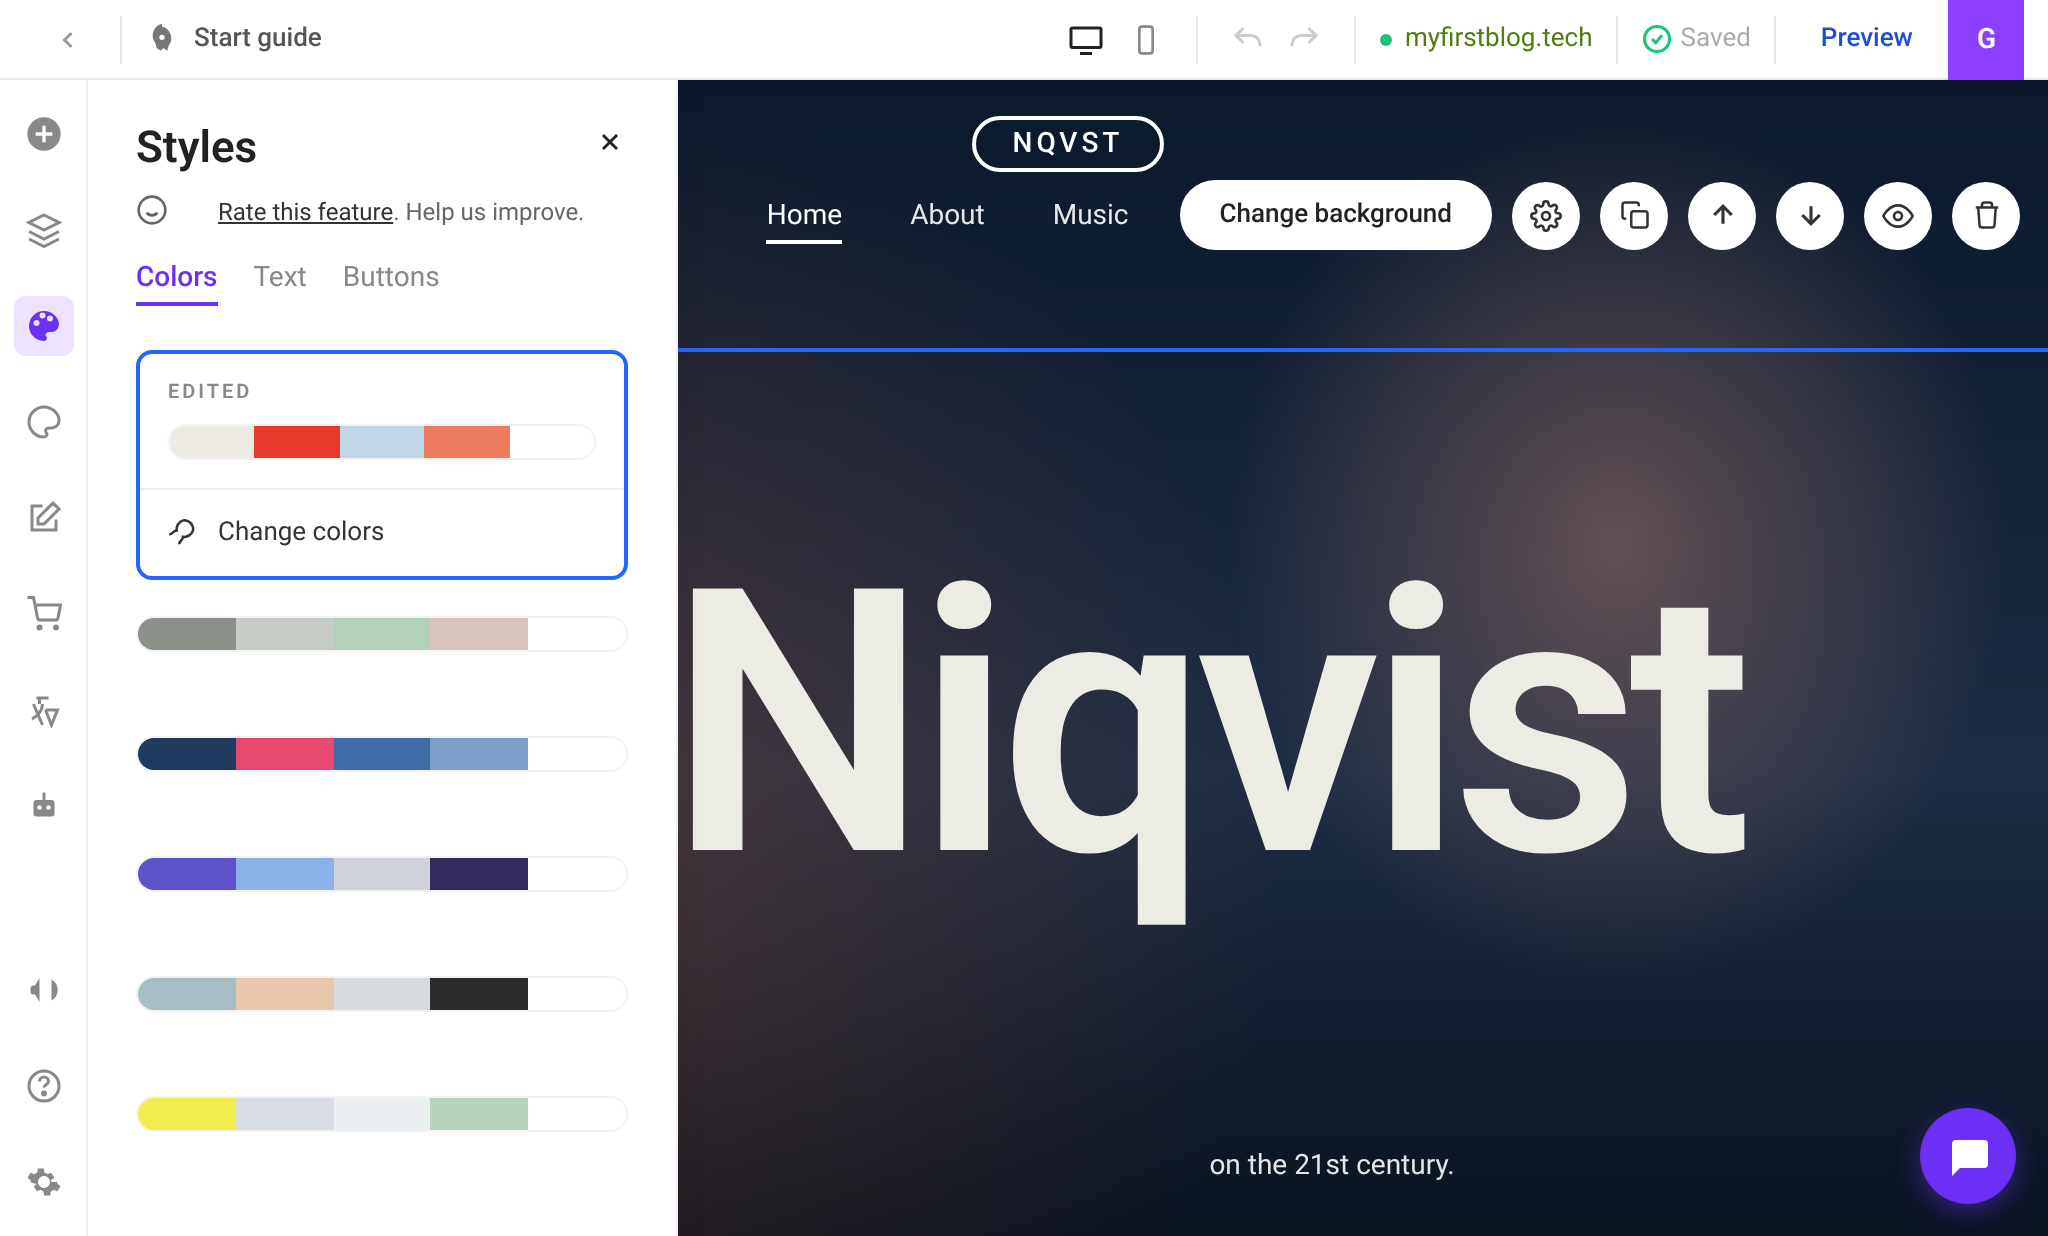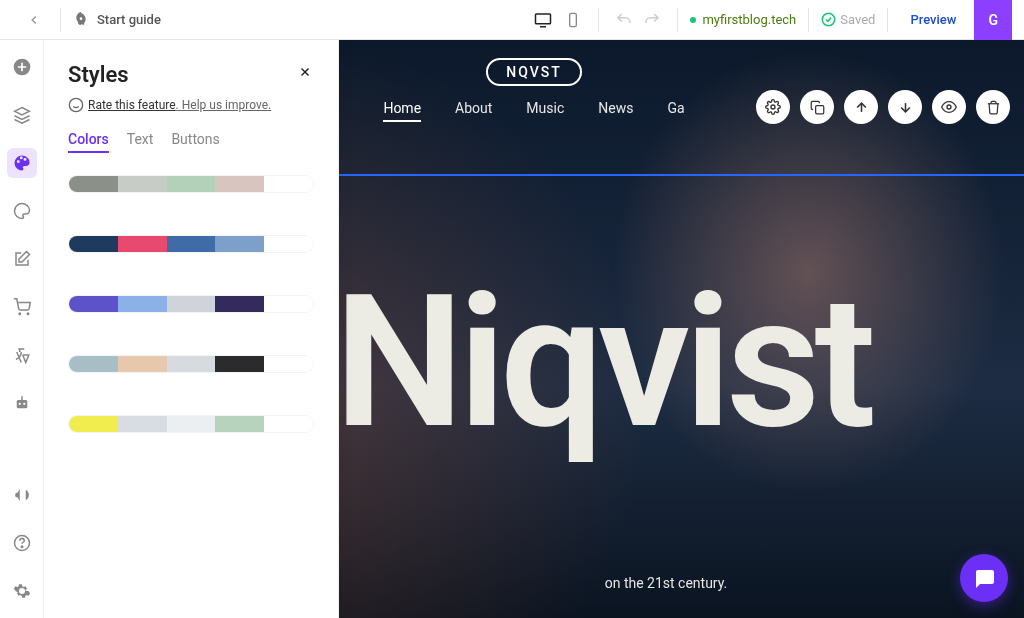--- a/index.html
+++ b/index.html
@@ -28,21 +28,21 @@
 .left-rail { position: absolute; left: 0; top: 40px; bottom: 0; width: 44px; border-right: 1px solid #eee; display: flex; flex-direction: column; align-items: center; padding: 12px 0; gap: 18px; z-index: 40; background: #fff; }
 .left-rail .rail-btn { width: 30px; height: 30px; display: flex; align-items: center; justify-content: center; cursor: pointer; color: #888; border-radius: 6px; }
 .left-rail .rail-btn.active { background: #ede3ff; color: #6b2ff5; }
 .left-rail .rail-bottom { margin-top: auto; display: flex; flex-direction: column; gap: 18px; align-items: center; }
 
 
 .styles-panel { position: absolute; left: 44px; top: 40px; bottom: 0; width: 295px; background: #fff; border-right: 1px solid rgba(0,0,0,0.06); z-index: 35; display: flex; flex-direction: column; box-shadow: 4px 0 12px rgba(0,0,0,0.05); }
 .styles-head { padding: 22px 24px 10px; display: flex; align-items: flex-start; justify-content: space-between; }
 .styles-head h2 { font-size: 22px; font-weight: 600; color: #222; }
 .styles-head .close-x { font-size: 18px; color: #222; cursor: pointer; line-height: 1; padding: 2px; }
-.rate-row { padding: 0 24px 18px; display: flex; align-items: center; gap: 4px; font-size: 12px; color: #666; text-decoration: underline; }
+.rate-row { padding: 0 24px 18px; display: flex; align-items: flex-end; gap: 25px; font-size: 12px; color: #666; }
 .rate-row .rate-link { text-decoration: underline; color: #333; cursor: pointer; }
 .styles-tabs { display: flex; gap: 18px; padding: 0 24px 12px; font-size: 14px; color: #888; }
 .styles-tabs .t { cursor: pointer; padding-bottom: 4px; }
 .styles-tabs .t.active { color: #6b2ff5; border-bottom: 2px solid #6b2ff5; font-weight: 500; }
 .styles-scroll { flex: 1; overflow-y: auto; padding: 10px 24px 20px; }
 
 .edited-card { border: 2px solid #2566ff; border-radius: 8px; padding: 14px 14px; margin-bottom: 18px; }
 .edited-card .label { font-size: 10px; letter-spacing: 1.5px; color: #888; font-weight: 600; margin-bottom: 10px; }
 .palette { display: flex; height: 18px; border-radius: 9px; overflow: hidden; border: 1px solid rgba(0,0,0,0.05); }
 .palette .swatch { flex: 1; }
@@ -221,20 +221,21 @@
       <div class="nav-item">About</div>
       <div class="nav-item">Music</div>
       <div class="nav-item">News</div>
       <div class="nav-item">Ga</div>
     </div>
   </div>
 
   <div class="selection-line"></div>
 
   <div class="section-toolbar">
+    <div class="pill">Change background</div>
     <div class="circ">
       <svg width="16" height="16" viewBox="0 0 24 24" fill="none" stroke="currentColor" stroke-width="2">
           <circle cx="12" cy="12" r="3"></circle>
           <path d="M19.4 15a1.65 1.65 0 00.33 1.82l.06.06a2 2 0 11-2.83 2.83l-.06-.06a1.65 1.65 0 00-1.82-.33 1.65 1.65 0 00-1 1.51V21a2 2 0 11-4 0v-.09a1.65 1.65 0 00-1-1.51 1.65 1.65 0 00-1.82.33l-.06.06a2 2 0 11-2.83-2.83l.06-.06a1.65 1.65 0 00.33-1.82 1.65 1.65 0 00-1.51-1H3a2 2 0 110-4h.09a1.65 1.65 0 001.51-1 1.65 1.65 0 00-.33-1.82l-.06-.06a2 2 0 112.83-2.83l.06.06a1.65 1.65 0 001.82.33 1.65 1.65 0 001-1.51V3a2 2 0 114 0v.09a1.65 1.65 0 001 1.51 1.65 1.65 0 001.82-.33l.06-.06a2 2 0 112.83 2.83l-.06.06a1.65 1.65 0 00-.33 1.82 1.65 1.65 0 001.51 1H21a2 2 0 110 4h-.09a1.65 1.65 0 00-1.51 1z"></path>
         </svg>
     </div>
     <div class="circ">
       <svg width="15" height="15" viewBox="0 0 24 24" fill="none" stroke="currentColor" stroke-width="2">
           <rect x="9" y="9" width="13" height="13" rx="2"></rect>
           <path d="M5 15H4a2 2 0 01-2-2V4a2 2 0 012-2h9a2 2 0 012 2v1"></path>
@@ -293,20 +294,37 @@
     <span>
       <span class="rate-link">Rate this feature</span><span>. Help us improve.</span>
     </span>
   </div>
   <div class="styles-tabs">
     <div class="t active">Colors</div>
     <div class="t">Text</div>
     <div class="t">Buttons</div>
   </div>
   <div class="styles-scroll">
+    <div class="edited-card">
+      <div class="label">EDITED</div>
+      <div class="palette" id="edited-palette">
+          <div class="swatch" style="background: rgb(236, 234, 226);"></div>
+          <div class="swatch" style="background: rgb(232, 57, 45);"></div>
+          <div class="swatch" style="background: rgb(191, 215, 231);"></div>
+          <div class="swatch" style="background: rgb(238, 122, 95);"></div>
+          <div class="swatch" style="background: rgb(255, 255, 255);"></div>
+        </div>
+      <div class="divider-h"></div>
+      <div class="change-colors">
+        <svg width="15" height="15" viewBox="0 0 24 24" fill="none" stroke="currentColor" stroke-width="2">
+            <path d="M9 21c0-3 3-3 3-6 0 0 4 1 7-3s-1-8-1-8-4-4-8-1-3 7-3 7c-3 0-3 3-6 3"></path>
+          </svg>
+        <span>Change colors</span>
+      </div>
+    </div>
 
     <div id="palette-list">
         <div class="palette-item">
           <div class="palette">
             <div class="swatch" style="background: rgb(139, 145, 137);"></div>
             <div class="swatch" style="background: rgb(199, 204, 199);"></div>
             <div class="swatch" style="background: rgb(179, 209, 185);"></div>
             <div class="swatch" style="background: rgb(216, 197, 192);"></div>
             <div class="swatch" style="background: rgb(255, 255, 255);"></div>
           </div>

